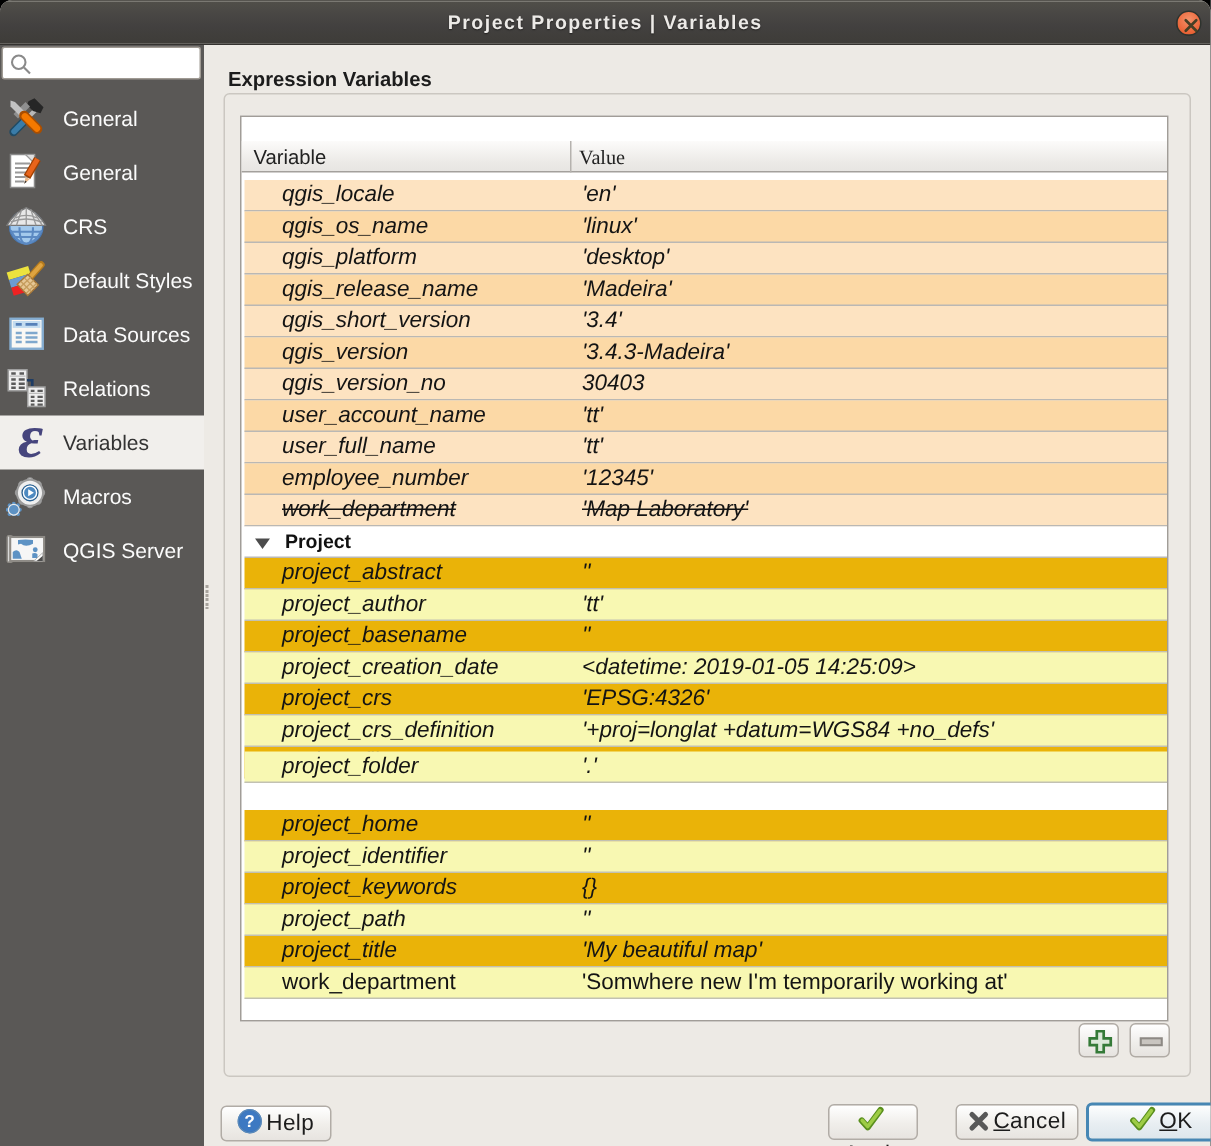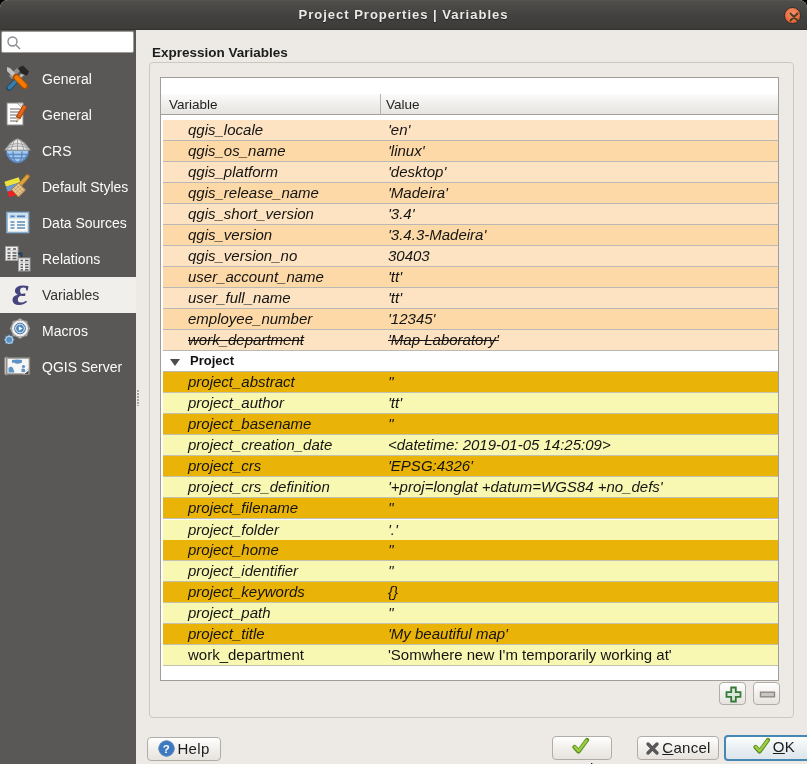--- a/index.html
+++ b/index.html
@@ -28,21 +28,21 @@
   background:repeating-linear-gradient(#a7a39d 0 2px, transparent 2px 3px); }
 #grouplabel { position:absolute; left:152px; top:45px; font-size:13.5px; font-weight:bold; color:#1c1c1c; }
 #groupbox { position:absolute; left:149px; top:62px; width:645px; height:656px;
   border:1px solid #cbc7c1; border-radius:4px; }
 #tbl { position:absolute; left:160px; top:77px; width:619px; height:604px;
   background:#fff; border:1px solid #a19d98; overflow:hidden; }
 #thead { position:absolute; left:0; top:0; width:617px; height:21px;
   background:linear-gradient(#fcfbfa, #eceae7 70%, #e7e5e2);
   border-bottom:1px solid #a3a09c;margin-top:16px; }
 #thead .h1 { position:absolute; left:8px; top:0; line-height:21px; font-size:13.5px; color:#222; }
-#thead .h2 { position:absolute; left:225px; top:0; line-height:21px; font-size:13.5px; color:#222; }
+#thead .h2 { position:absolute; left:225px; top:0; line-height:21px; font-size:13.5px; color:#222;font-family:Liberation Serif, serif; }
 #thead .hdiv { position:absolute; left:219px; top:0; width:1px; height:21px; background:#b5b2ae; }
 .trow { position:absolute; left:2px; width:615px; height:21px; }
 .trow.group { background:#fff; border-bottom:1px solid #bab8b4; }
 .trow.g_light { background:#fde3c1; border-bottom:1px solid #bab8b4; }
 .trow.g_dark  { background:#fcd9a6; border-bottom:1px solid #bab8b4; }
 .trow.y_light { background:#eab308; border-bottom:1px solid #c2c1b2; }
 .trow.y_dark  { background:#f8f8b2; border-bottom:1px solid #c2c1b2; }
 .tri { position:absolute; left:7px; top:8px; width:0; height:0;
   border-left:5.5px solid transparent; border-right:5.5px solid transparent;
   border-top:7px solid #4c4c4c; }
@@ -345,21 +345,21 @@
         <span class="vval">'EPSG:4326'</span>
       </div>
 <div class="trow y_dark" style="top:399px">
         <span class="vname">project_crs_definition</span>
         <span class="vval">'+proj=longlat +datum=WGS84 +no_defs'</span>
       </div>
 <div class="trow y_light" style="top:420px">
         <span class="vname">project_filename</span>
         <span class="vval">''</span>
       </div>
-<div class="trow y_dark" style="top:442px">
+<div class="trow y_dark" style="top:423px">
         <span class="vname">project_folder</span>
         <span class="vval">'.'</span>
       </div>
 <div class="trow y_light" style="top:462px">
         <span class="vname">project_home</span>
         <span class="vval">''</span>
       </div>
 <div class="trow y_dark" style="top:483px">
         <span class="vname">project_identifier</span>
         <span class="vval">''</span>

